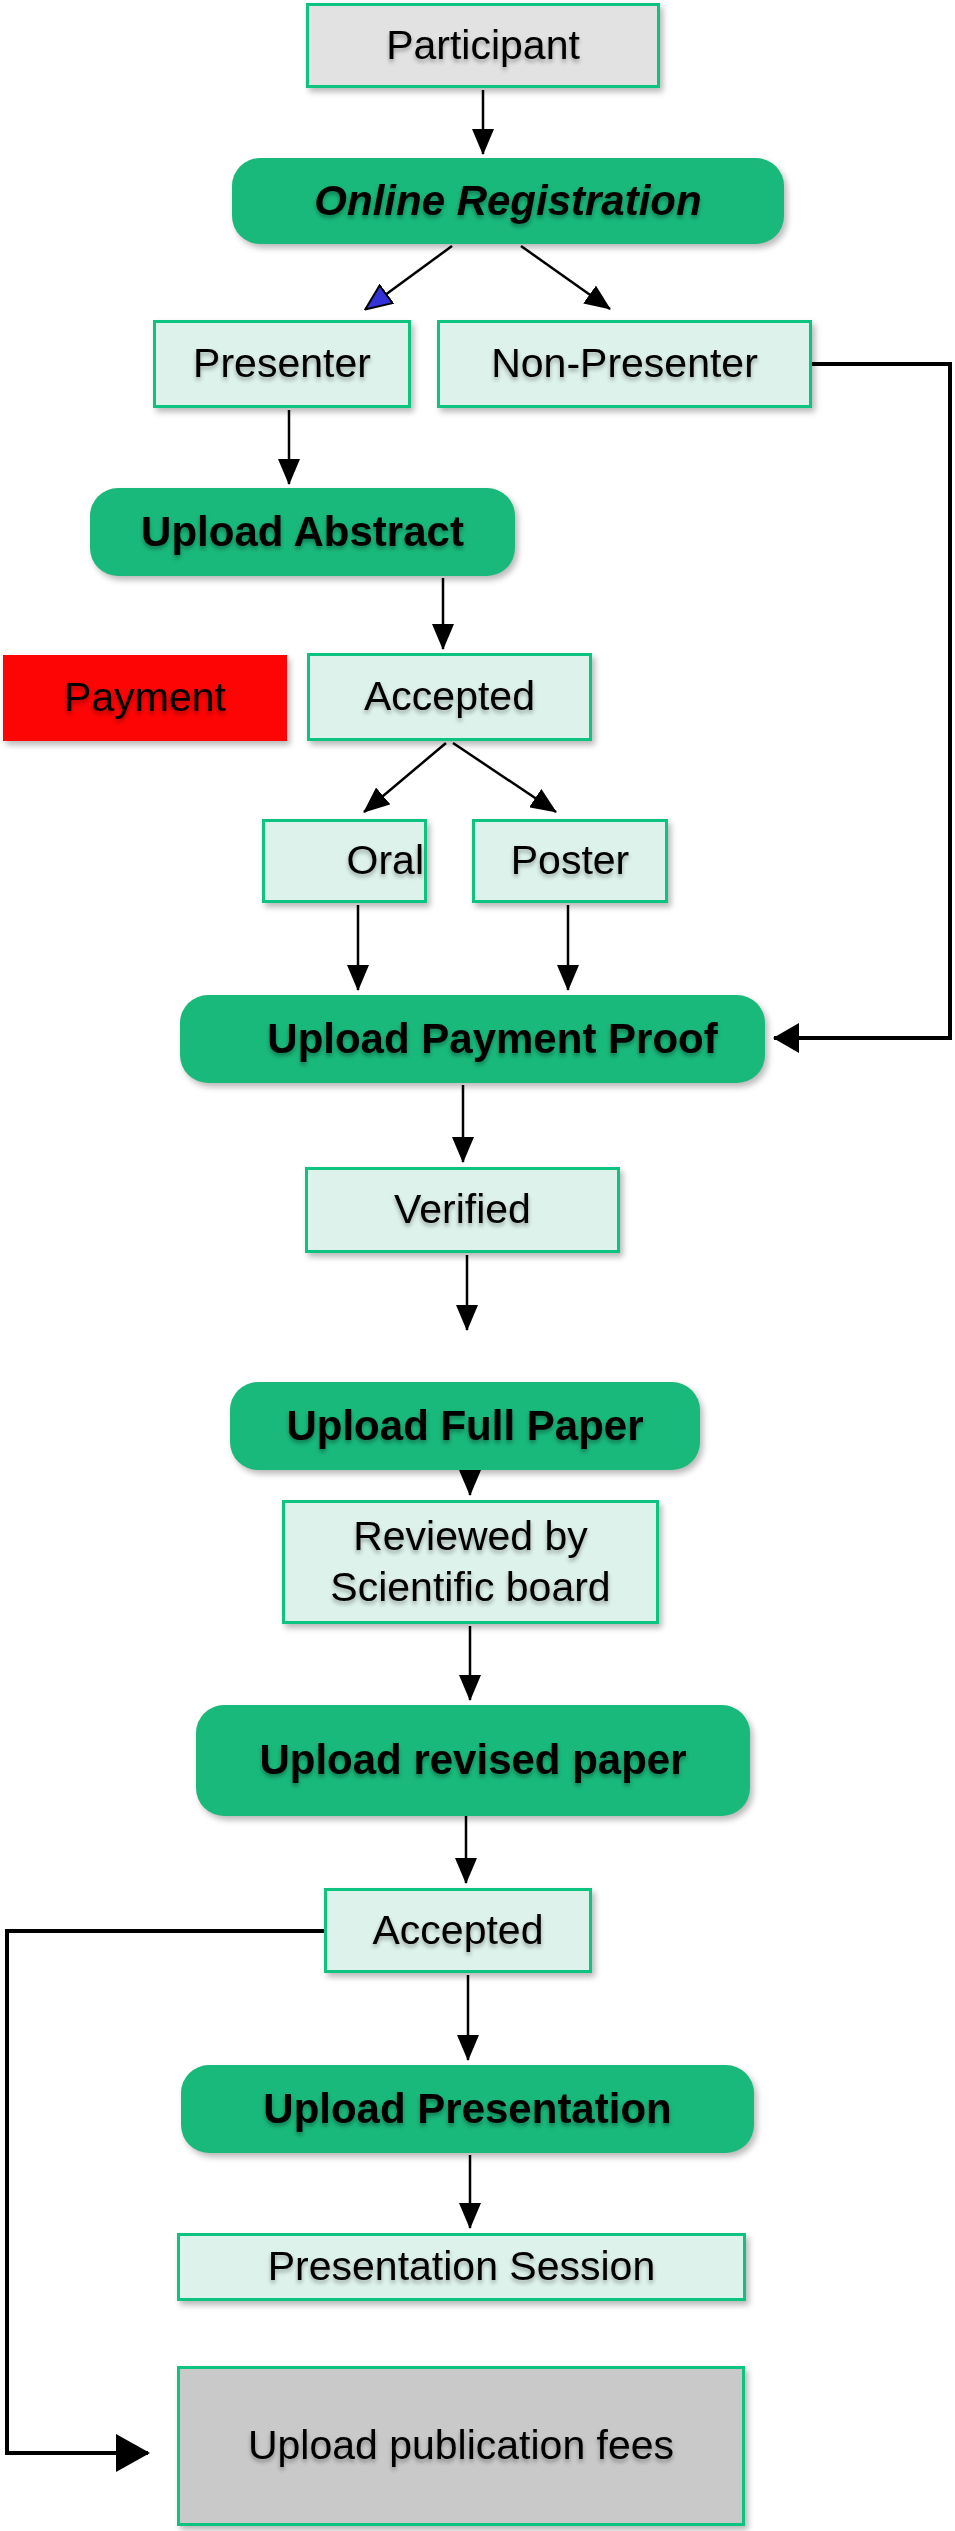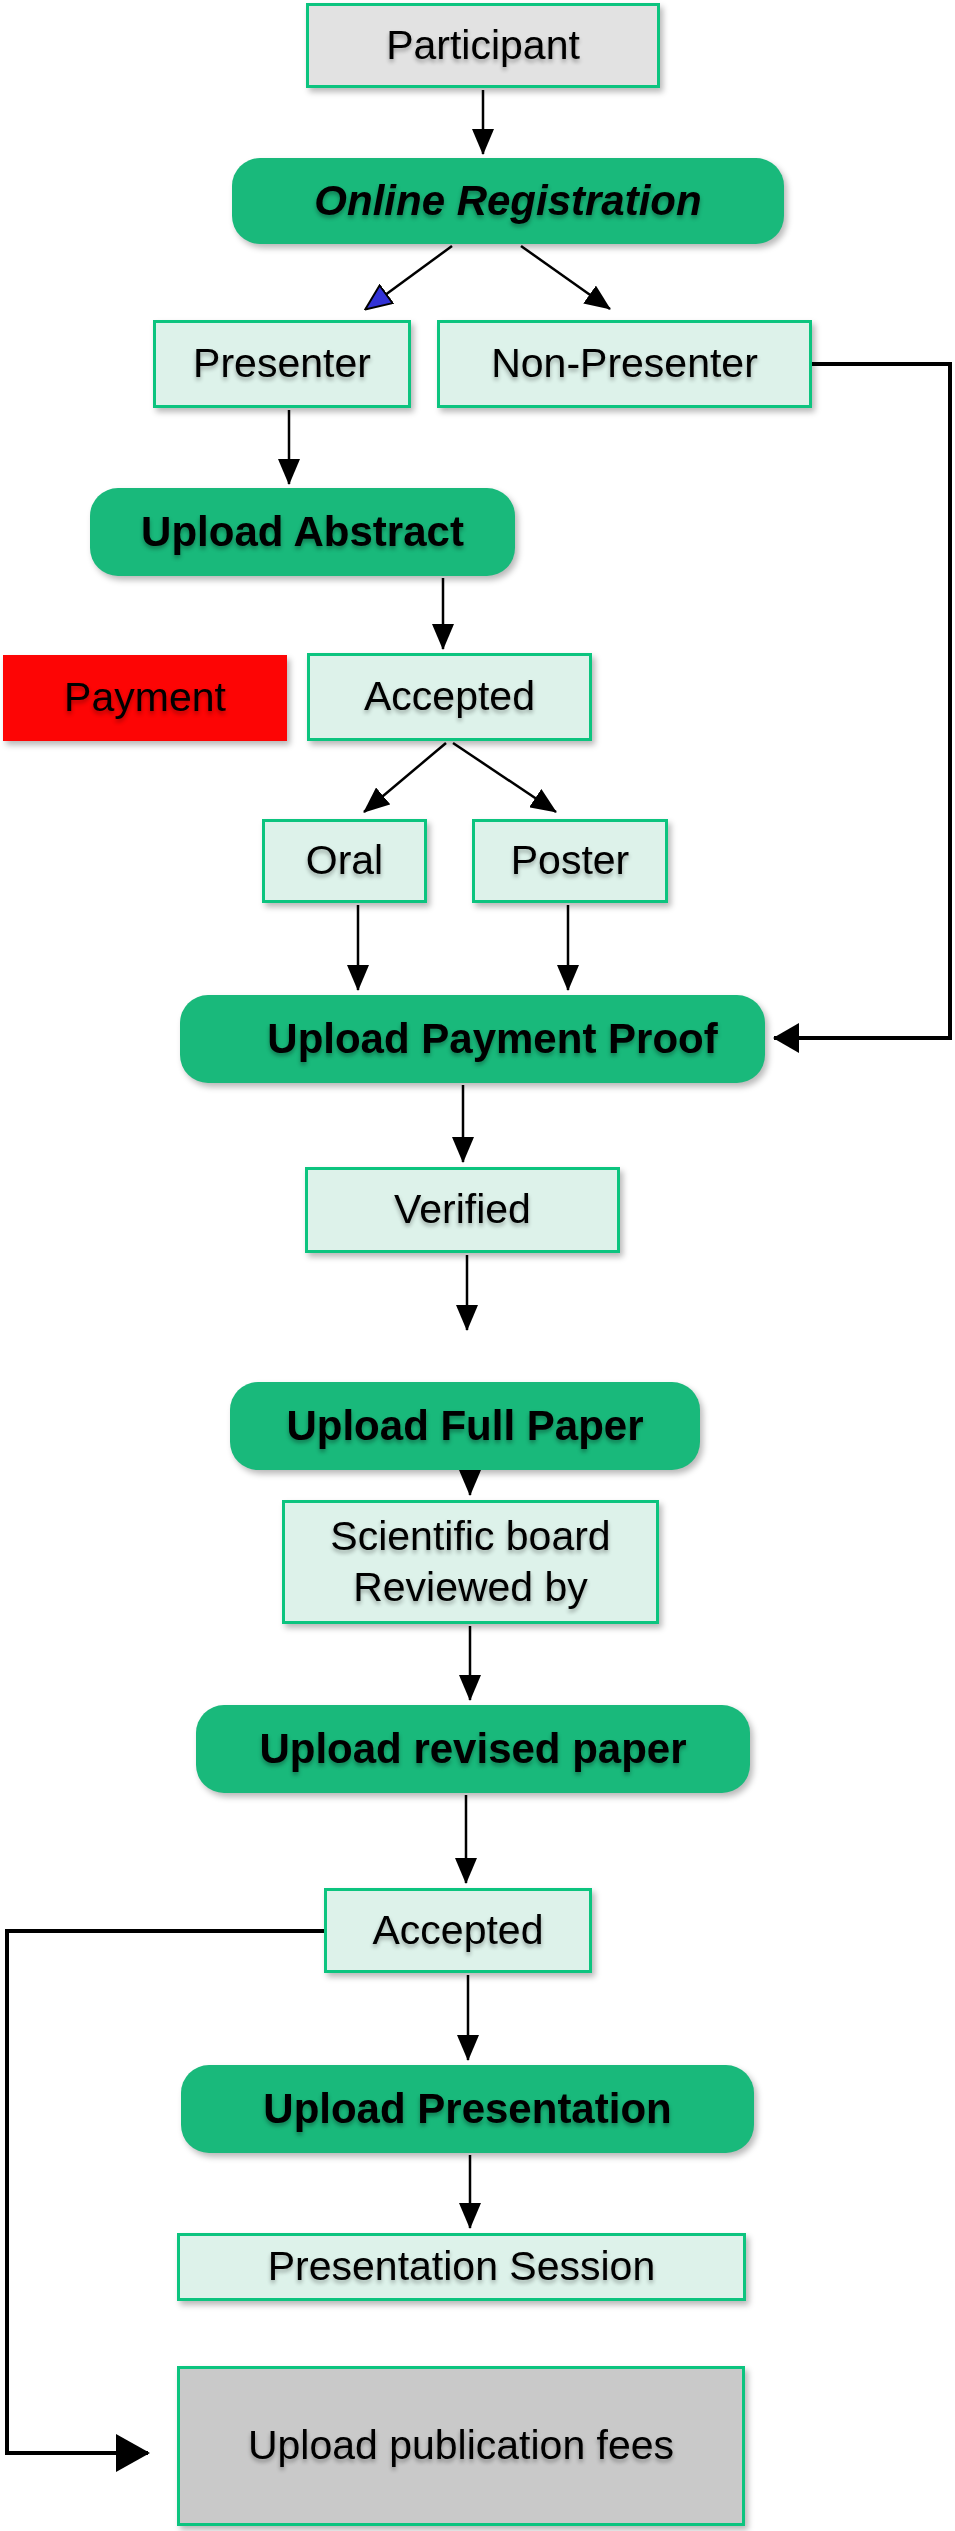--- a/index.html
+++ b/index.html
@@ -103,21 +103,21 @@
   </div>
 
   <div class="node rejected" style="left:3px;top:655px;width:284px;height:86px;">
     <span>Payment</span>
   </div>
 
   <div class="node state" style="left:307px;top:653px;width:285px;height:88px;">
     <span>Accepted</span>
   </div>
 
-  <div class="node state" style="left:262px;top:819px;width:165px;height:84px;">
+  <div class="node state" style="left:262px;top:819px;width:165px;height:84px;justify-content:flex-end;">
     <span>Oral</span>
   </div>
 
   <div class="node state" style="left:472px;top:819px;width:196px;height:84px;">
     <span>Poster</span>
   </div>
 
   <div class="node pill" style="left:180px;top:995px;width:585px;height:88px;padding-left:40px;">
     <span>Upload Payment Proof</span>
   </div>
@@ -125,26 +125,26 @@
   <div class="node state" style="left:305px;top:1167px;width:315px;height:86px;">
     <span>Verified</span>
   </div>
 
   <div class="node pill" style="left:230px;top:1338px;width:470px;height:88px;margin-top:44px;">
     <span>Upload Full Paper</span>
   </div>
 
   <div class="node state two-line" style="left:282px;top:1500px;width:377px;height:124px;">
     <div>
+      <span>Reviewed by</span>
       <span>Scientific board</span>
-      <span>Reviewed by</span>
     </div>
   </div>
 
-  <div class="node pill" style="left:196px;top:1705px;width:554px;height:88px;text-align:right;">
+  <div class="node pill" style="left:196px;top:1705px;width:554px;height:111px;text-align:right;">
     <span>Upload revised paper</span>
   </div>
 
   <div class="node state" style="left:324px;top:1888px;width:268px;height:85px;">
     <span>Accepted</span>
   </div>
 
   <div class="node pill" style="left:181px;top:2065px;width:573px;height:88px;">
     <span>Upload Presentation</span>
   </div>

